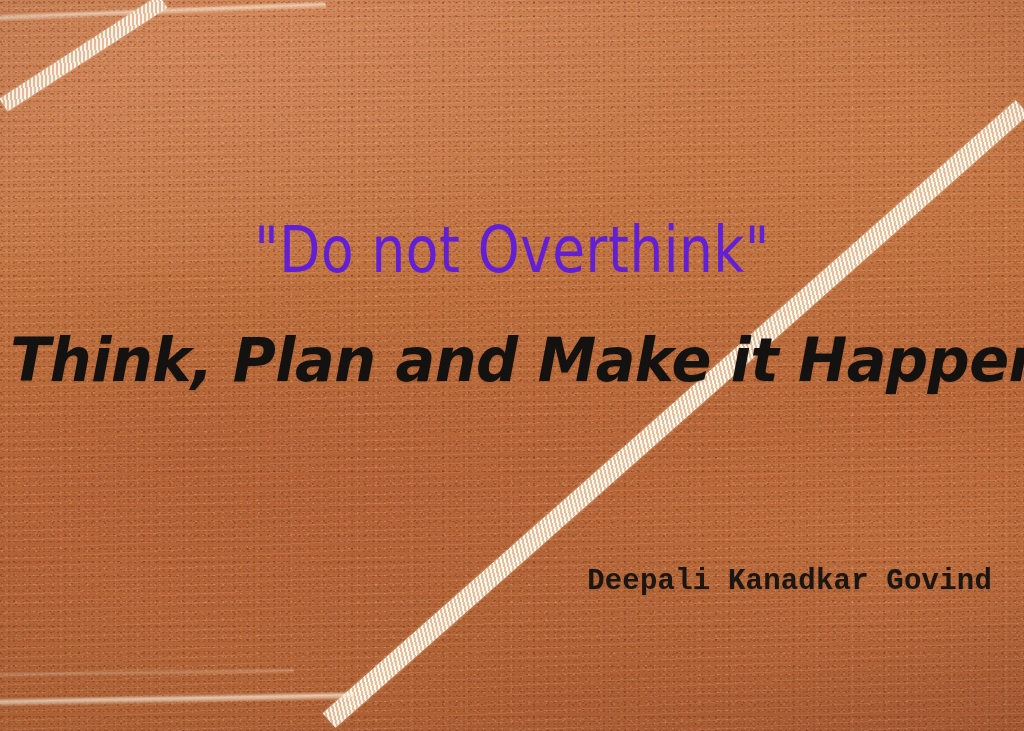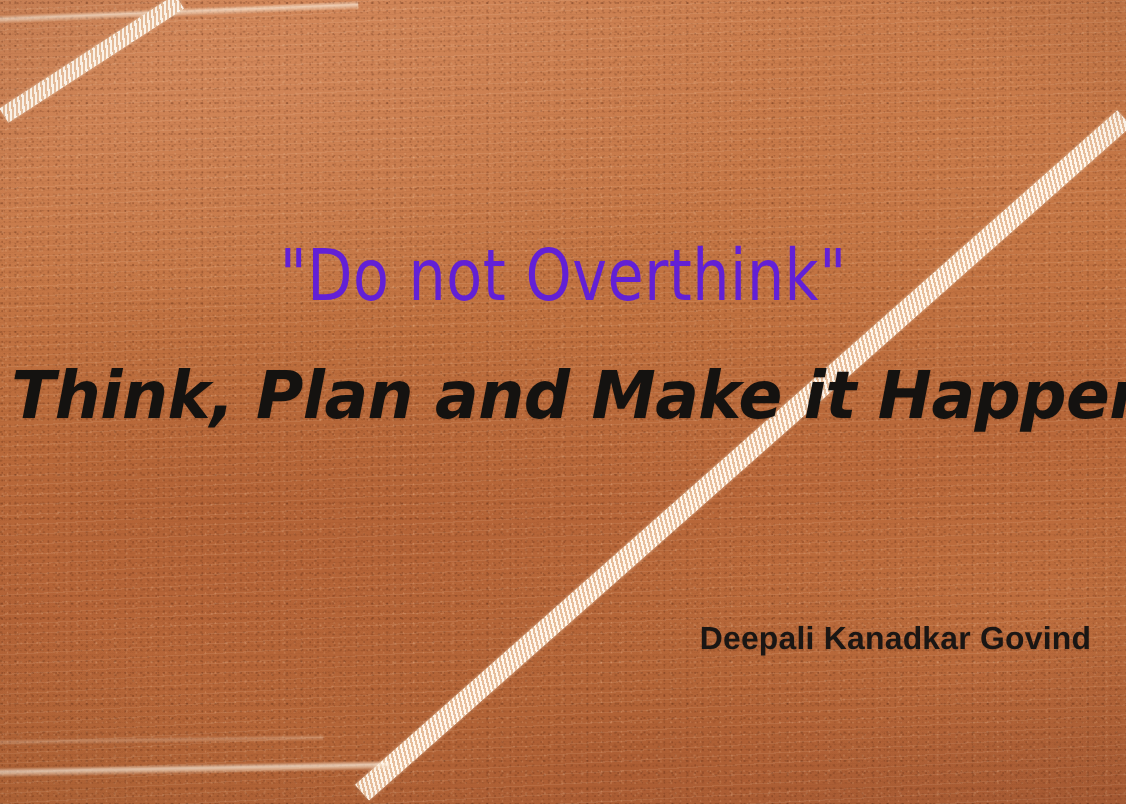--- a/index.html
+++ b/index.html
@@ -173,21 +173,21 @@
     letter-spacing: -0.5px;
     transform: scaleX(0.98);
     transform-origin: 50% 50%;
     text-shadow: 0 1px 2px rgba(120,60,25,0.35);
   }
 
   #author-credit {
     right: 32px;
     top: 565px;
     color: #1a1614;
-    font-family: Liberation Sans, sans-serif;
+    font-family: Liberation Mono, monospace;
     font-weight: bold;
     font-size: 29px;
     letter-spacing: 0.2px;
     text-shadow: 0 1px 2px rgba(120,60,25,0.30);
   }
 </style>
 </head>
 <body>
 
 <div id="stage">

